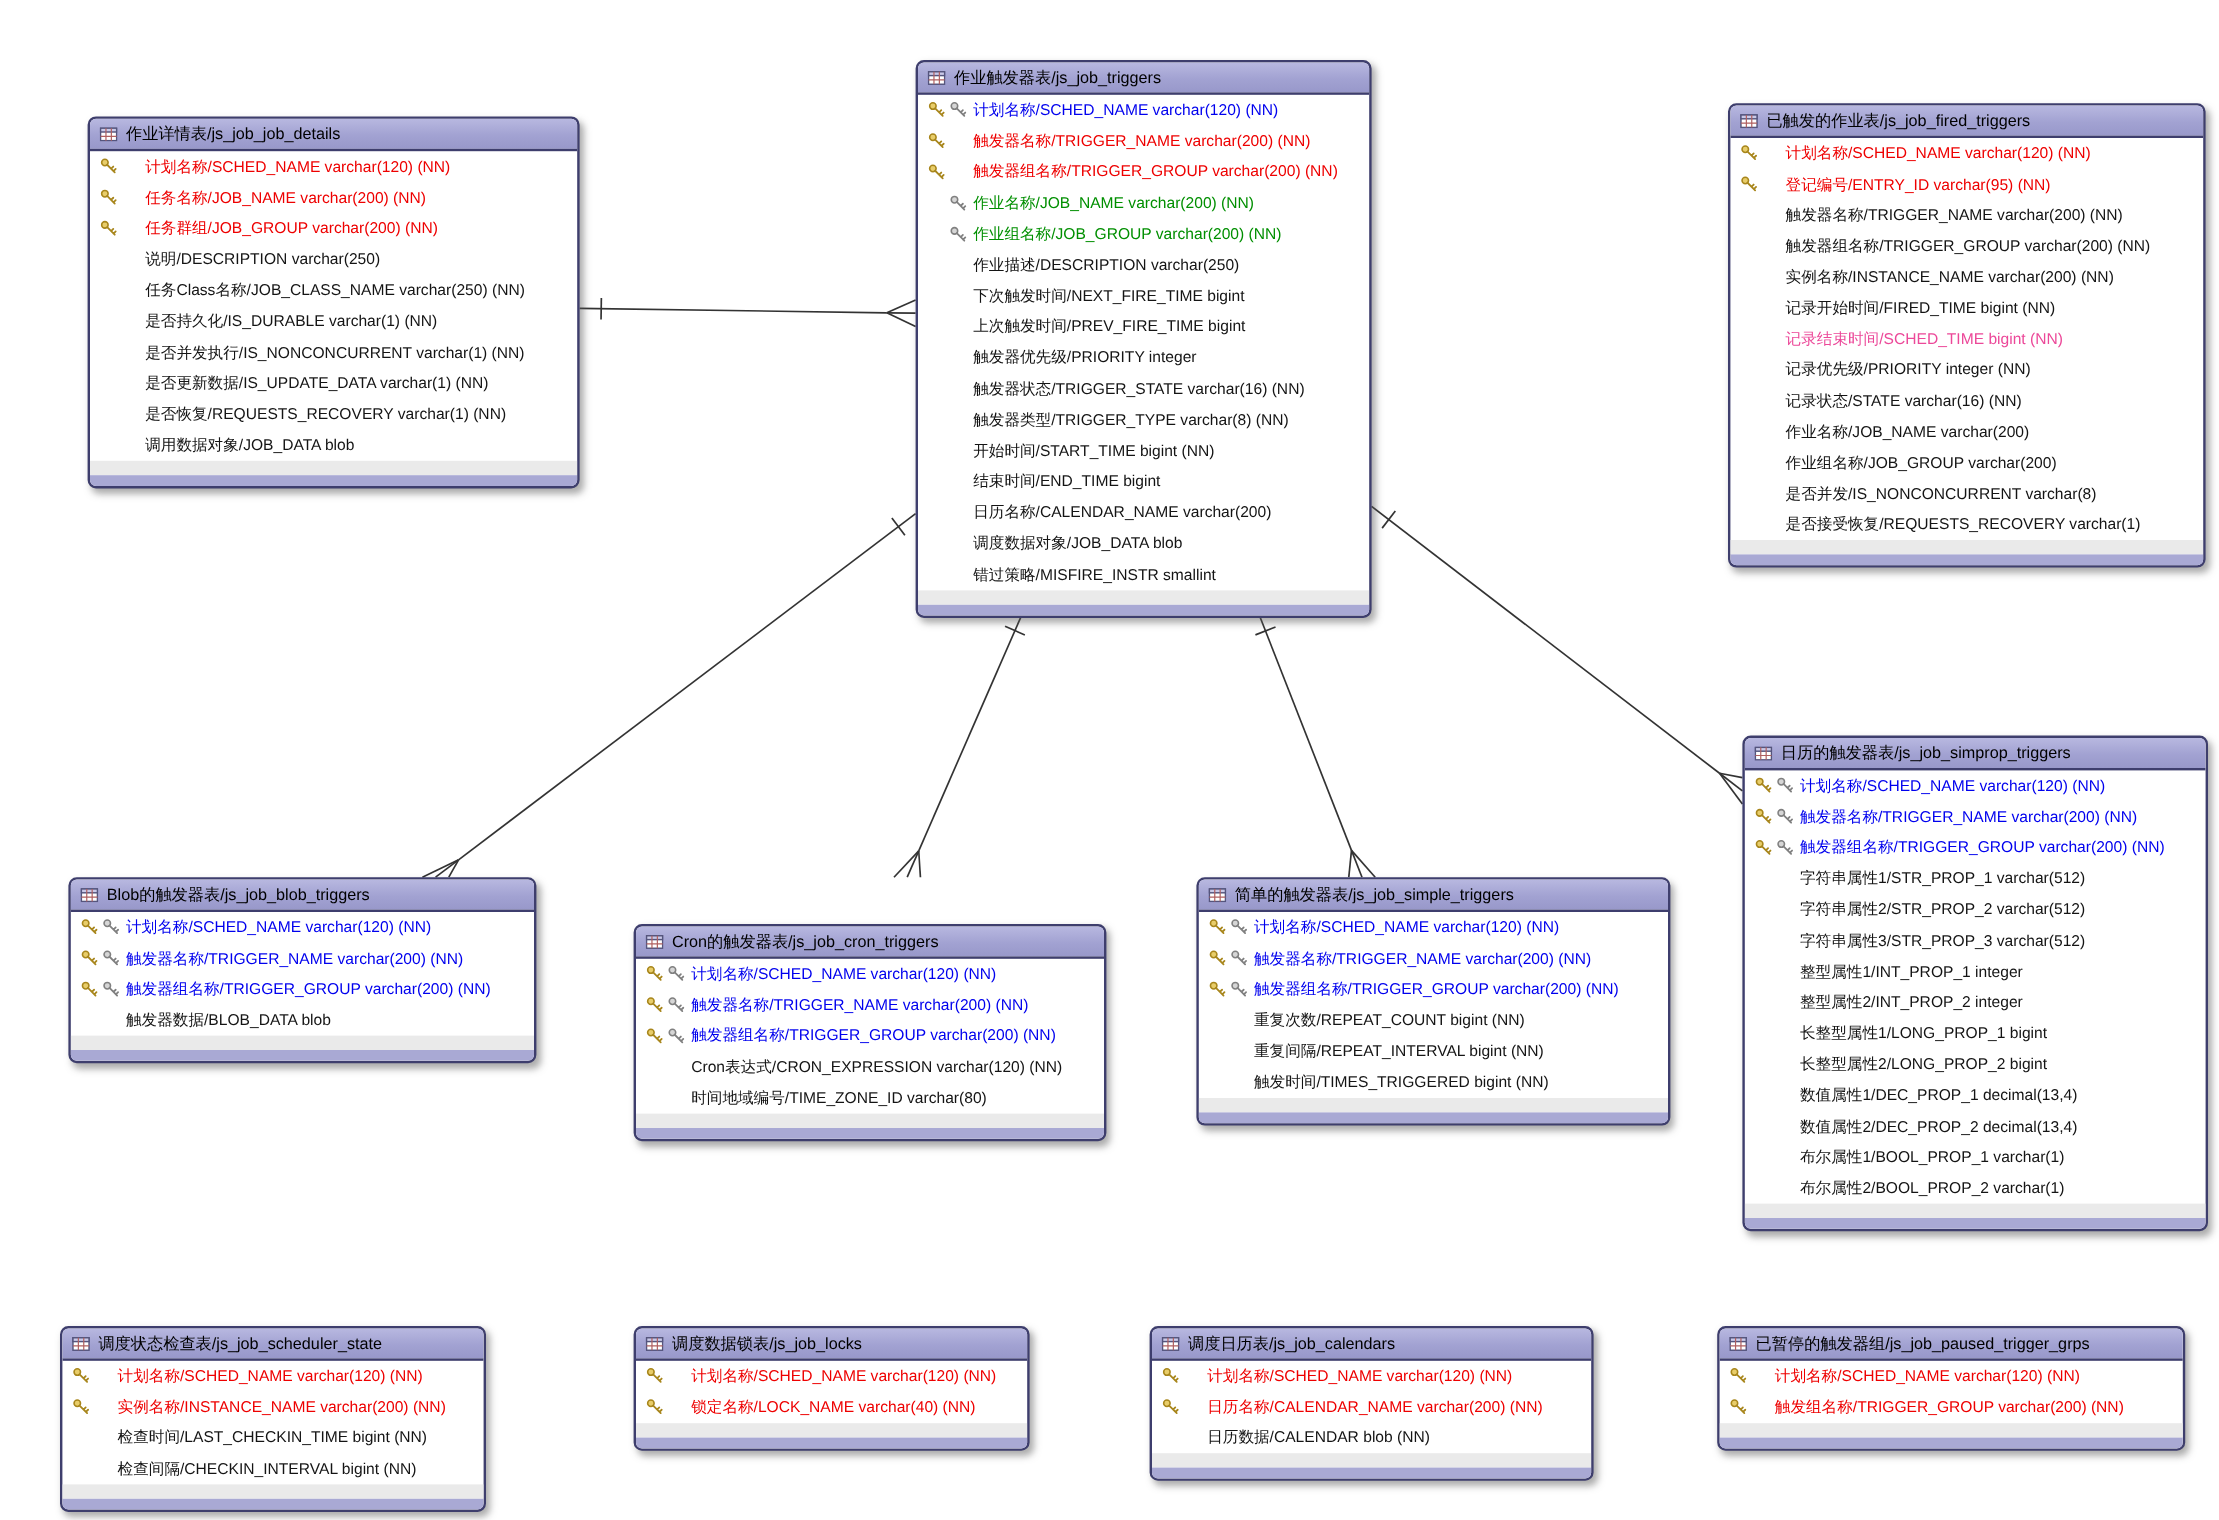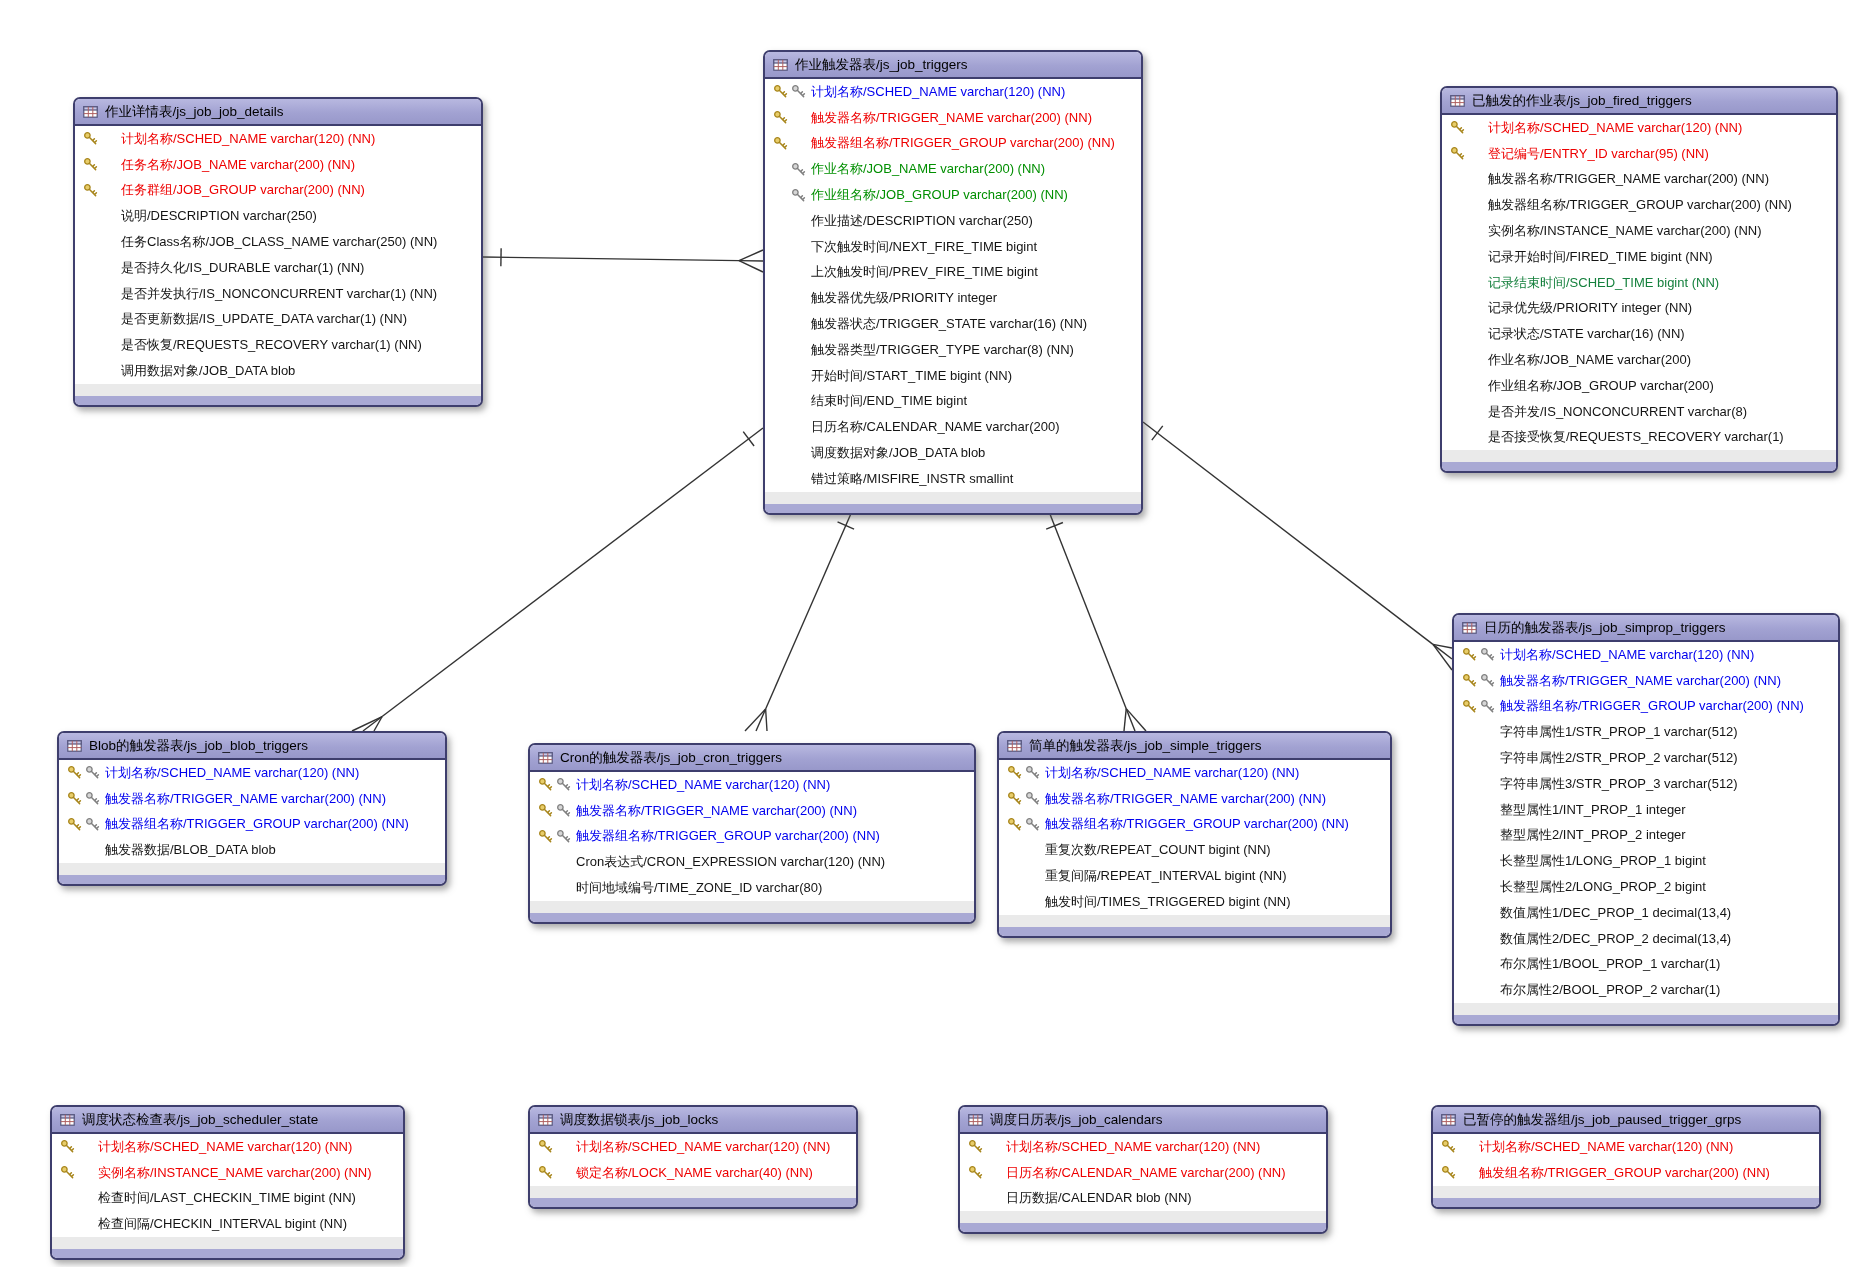--- a/index.html
+++ b/index.html
@@ -309,21 +309,21 @@
         <span class="ftext" style="color: rgb(20, 20, 20);">实例名称/INSTANCE_NAME varchar(200) (NN)</span>
       </div>
       <div class="row">
         <span class="kslot"></span>
         <span class="kslot"></span>
         <span class="ftext" style="color: rgb(20, 20, 20);">记录开始时间/FIRED_TIME bigint (NN)</span>
       </div>
       <div class="row">
         <span class="kslot"></span>
         <span class="kslot"></span>
-        <span class="ftext" style="color: #15803d;">记录结束时间/SCHED_TIME bigint (NN)</span>
+        <span class="ftext" style="color: #ec4899;">记录结束时间/SCHED_TIME bigint (NN)</span>
       </div>
       <div class="row">
         <span class="kslot"></span>
         <span class="kslot"></span>
         <span class="ftext" style="color: rgb(20, 20, 20);">记录优先级/PRIORITY integer (NN)</span>
       </div>
       <div class="row">
         <span class="kslot"></span>
         <span class="kslot"></span>
         <span class="ftext" style="color: rgb(20, 20, 20);">记录状态/STATE varchar(16) (NN)</span>
@@ -522,21 +522,21 @@
         <span class="ftext" style="color: rgb(0, 0, 238);">触发器组名称/TRIGGER_GROUP varchar(200) (NN)</span>
       </div>
       <div class="row">
         <span class="kslot"></span>
         <span class="kslot"></span>
         <span class="ftext" style="color: rgb(20, 20, 20);">触发器数据/BLOB_DATA blob</span>
       </div>
       <div class="tbl-footer-gray"></div>
       <div class="tbl-footer-lav"></div>
     </div>
-    <div class="tbl" style="left: 528px; top: 743px; width: 448px;">
+    <div class="tbl" style="left: 528px; top: 770px; width: 394px;">
       <div class="tbl-header">
         <span style="display: inline-flex;">
           <svg width="15" height="12" viewBox="0 0 15 12">
             <rect x="0.8" y="0.8" width="13.4" height="10.4" fill="#ffffff" stroke="#55557d" stroke-width="1.2"></rect>
             <rect x="0.8" y="0.8" width="13.4" height="3.2" fill="#c9c9e8" stroke="#55557d" stroke-width="1.2"></rect>
             <path d="M0.8 7.6 H14.2 M5.3 0.8 V11.2 M9.8 0.8 V11.2" stroke="#b06060" stroke-width="1" fill="none"></path>
           </svg>
         </span>
         <span class="tbl-title">Cron的触发器表/js_job_cron_triggers</span>
       </div>

